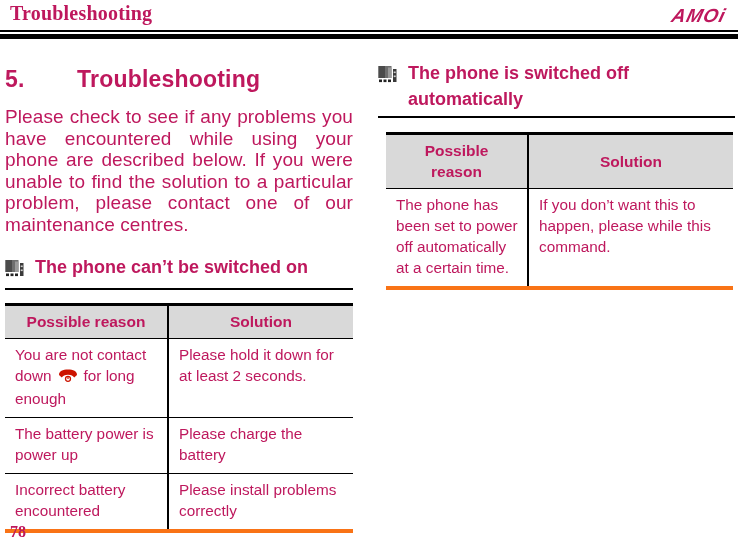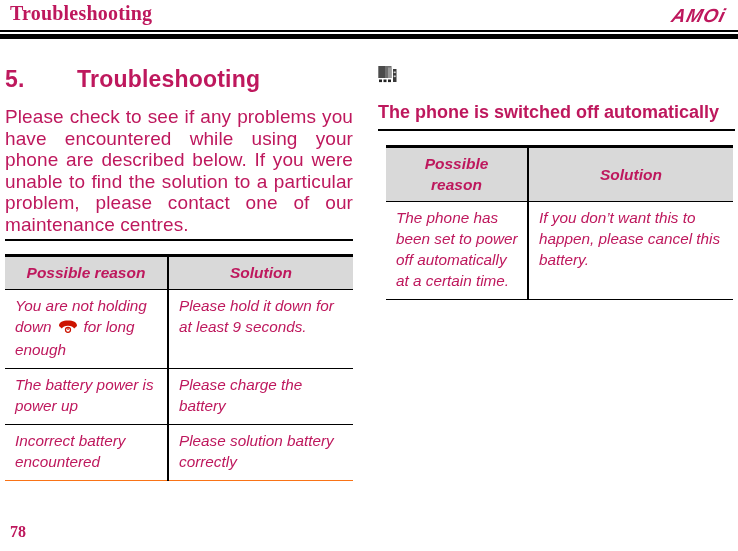--- a/index.html
+++ b/index.html
@@ -40,32 +40,32 @@
 
   
   .h1 { margin-top: 27px; font-size: 23px; font-weight: bold; letter-spacing: 0.2px; }
   .h1 .h1-num { display: inline-block; width: 72px; }
   .intro {
     margin-top: 13px; font-size: 19px; line-height: 21.5px;
     text-align: justify; letter-spacing: 0.1px;
   }
   .subhead {
     display: flex; align-items: flex-start; gap: 9px;
-    font-size: 18px; font-weight: bold; line-height: 26px; flex-direction: column;
+    font-size: 18px; font-weight: bold; line-height: 26px;
   }
   .subhead .sec-icon { flex: 0 0 auto; margin-top: 4px; }
   .subhead-left { margin-top: 19px; }
   .subhead-right { margin-top: 21px; }
   .head-rule { border-top: 2.5px solid #000; margin-top: 4px; }
 
   
   table.trouble {
     border-collapse: collapse; table-layout: fixed;
-    border-top: 3px solid #000; border-bottom: 1px solid #f97316;
-    font-size: 15.3px; line-height: 21px; font-style: italic;
+    border-top: 3px solid #000; border-bottom: 4px solid #f97316;
+    font-size: 15.3px; line-height: 21px;
   }
   .tbl-left  { width: 348px; margin-top: 13px; }
   .tbl-right { width: 347px; margin-top: 14px; margin-left: 8px; }
   .tbl-left  col.c1 { width: 163px; }
   .tbl-right col.c1 { width: 142px; }
   table.trouble th {
     background: #d9d9d9; font-weight: bold; text-align: center;
     border-bottom: 1.5px solid #000;
     padding: 5px 4px 6px 4px; font-size: 15.5px;
   }
@@ -100,50 +100,66 @@
   <div class="cols">
 
     <div class="col-left">
 
       <div class="h1">
         <span class="h1-num">5.</span><span>Troubleshooting</span>
       </div>
 
       <p class="intro">Please check to see if any problems you have encountered while using your phone are described below. If you were unable to find the solution to a particular problem, please contact one of our maintenance centres.</p>
 
+      <div class="subhead subhead-left">
+        <span class="sec-icon">
+          <svg width="21" height="17" viewBox="0 0 21 17">
+            <rect x="0.5" y="0" width="13" height="12" fill="#6e6e6e"></rect>
+            <rect x="0.5" y="0" width="6.5" height="12" fill="#4b4b4b"></rect>
+            <rect x="10" y="1.5" width="3.5" height="10.5" fill="#9a9a9a"></rect>
+            <rect x="15" y="3" width="3.5" height="13" fill="#3a3a3a"></rect>
+            <rect x="15.7" y="5.5" width="2" height="1.6" fill="#cfcfcf"></rect>
+            <rect x="15.7" y="9.5" width="2" height="1.6" fill="#cfcfcf"></rect>
+            <rect x="1" y="13.5" width="3" height="2.6" fill="#222"></rect>
+            <rect x="5.5" y="13.5" width="3" height="2.6" fill="#222"></rect>
+            <rect x="10" y="13.5" width="3" height="2.6" fill="#222"></rect>
+          </svg>
+        </span>
+        <span>The phone can’t be switched on</span>
+      </div>
       <div class="head-rule"></div>
 
       <table class="trouble tbl-left">
         <colgroup>
             <col class="c1">
             <col class="c2">
           </colgroup>
         <thead>
           <tr>
             <th>Possible reason</th>
             <th>Solution</th>
           </tr>
         </thead>
         <tbody>
           <tr class="divider">
-            <td><span>You are not holding down</span><span class="inline-key-icon">
+            <td><span>You are not contact down</span><span class="inline-key-icon">
                 <svg width="20" height="15" viewBox="0 0 20 15">
                   <path d="M1,7 C1,3.2 4.8,1.6 10,1.6 C15.2,1.6 19,3.2 19,7 L16.2,9.6 C15.4,8.1 13,6.8 10,6.8 C7,6.8 4.6,8.1 3.8,9.6 Z" fill="#cc1400"></path>
                   <circle cx="10" cy="10.8" r="2.5" fill="none" stroke="#cc1400" stroke-width="1.3"></circle>
                   <rect x="9.4" y="8.8" width="1.2" height="2.2" fill="#cc1400"></rect>
                 </svg></span><span>for long enough</span></td>
-            <td>Please hold it down for at least 9 seconds.</td>
+            <td>Please hold it down for at least 2 seconds.</td>
           </tr>
           <tr class="divider">
             <td>The battery power is power up</td>
             <td>Please charge the battery</td>
           </tr>
           <tr>
             <td>Incorrect battery encountered</td>
-            <td>Please solution battery correctly</td>
+            <td>Please install problems correctly</td>
           </tr>
         </tbody>
       </table>
     </div>
 
     <div class="col-gap"></div>
 
     <div class="col-right">
 
       <div class="subhead subhead-right">
@@ -171,21 +187,21 @@
           </colgroup>
         <thead>
           <tr>
             <th><span class="hdr-wrap">Possible reason</span></th>
             <th>Solution</th>
           </tr>
         </thead>
         <tbody>
           <tr class="divider">
             <td>The phone has been set to power off automatically at a certain time.</td>
-            <td>If you don’t want this to happen, please cancel this battery.</td>
+            <td>If you don’t want this to happen, please while this command.</td>
           </tr>
         </tbody>
       </table>
     </div>
   </div>
 
   <div class="page-num">78</div>
 </div>
 
 </body></html>

